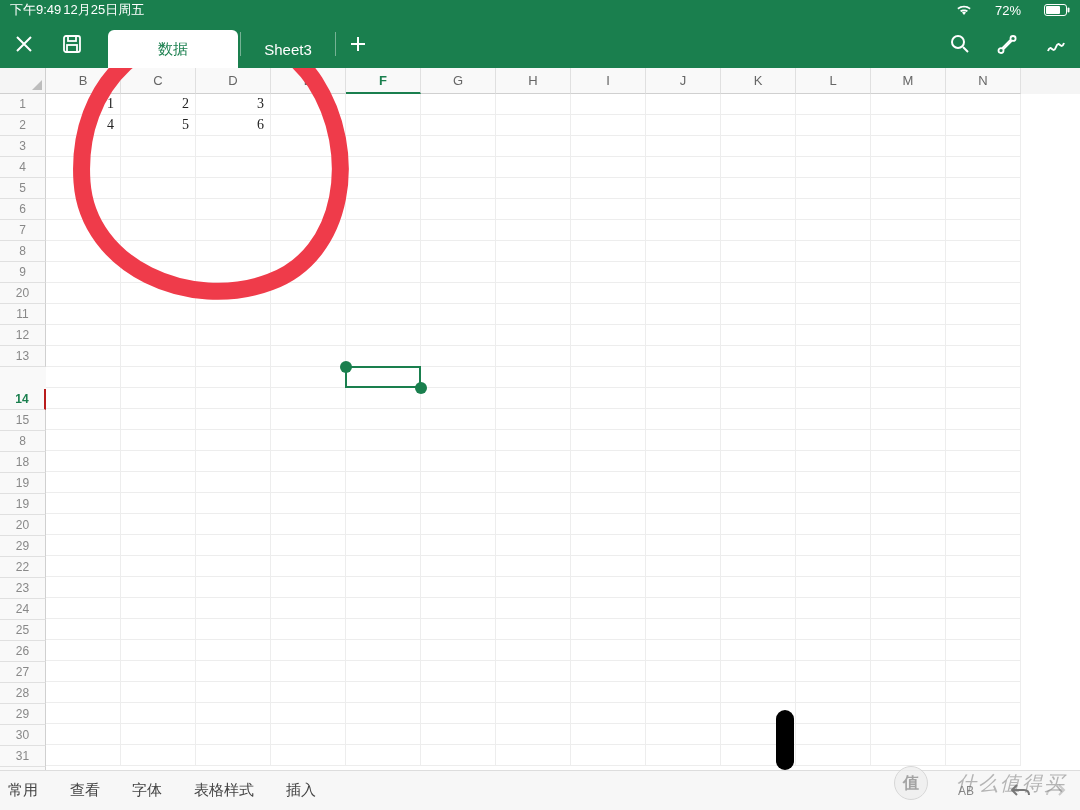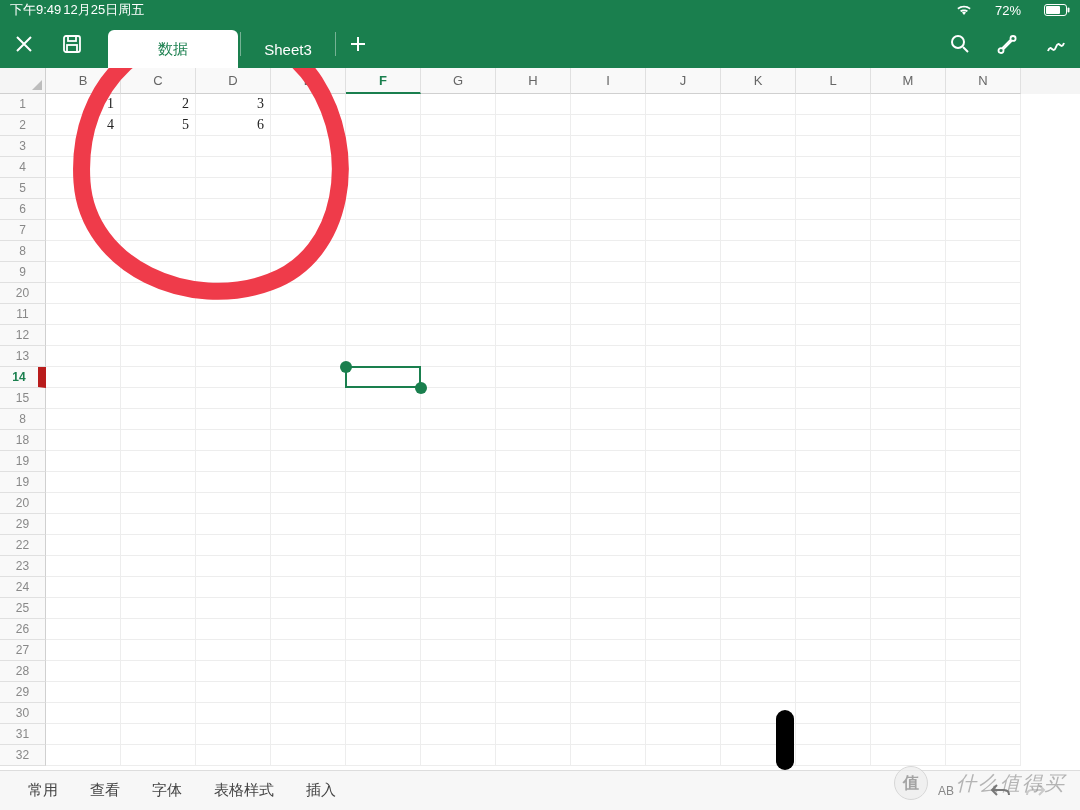--- a/index.html
+++ b/index.html
@@ -23,34 +23,34 @@
   
   
   .sheet { position: relative; height: 702px; background: #fff; overflow: hidden; }
   .corner { position: absolute; left: 0; top: 0; width: 46px; height: 26px; background: #f5f5f5; border-right: 1px solid #d0d0d0; border-bottom: 1px solid #d0d0d0; z-index: 3; }
   .corner::after { content:""; position:absolute; right:3px; bottom:3px; width:0; height:0; border-style:solid; border-width:0 0 10px 10px; border-color: transparent transparent #bdbdbd transparent; }
   .col-headers { position: absolute; left: 46px; top: 0; right: 0; height: 26px; display: flex; z-index: 2; background:#f5f5f5; }
   .col-h { width: 75px; height: 26px; border-right: 1px solid #e0e0e0; border-bottom: 1px solid #d0d0d0; display: flex; align-items: center; justify-content: center; font-size: 13px; color: #666; background:#f9f9f9; }
   .col-h.sel { color: #1a7f4e; font-weight: 600; border-bottom: 2px solid #1a7f4e; }
   .row-headers { position: absolute; left: 0; top: 26px; width: 46px; z-index: 2; background:#f9f9f9; }
   .row-h { height: 21px; border-bottom: 1px solid #e0e0e0; border-right: 1px solid #d0d0d0; display: flex; align-items: center; justify-content: center; font-size: 12px; color: #888; }
-  .row-h.sel { color: #1a7f4e; font-weight: 700; border-right: 8px solid #b91c1c; }
+  .row-h.sel { color: #1a7f4e; font-weight: 700; border-right: 2px solid #b91c1c; margin-top: 22px; }
   .cells { position: absolute; left: 46px; top: 26px; right: 0; bottom: 0; }
   .row { display: flex; height: 21px; }
   .cell { width: 75px; height: 21px; border-right: 1px solid #ededed; border-bottom: 1px solid #ededed; font-size: 14px; color: #222; display: flex; align-items: center; justify-content: flex-end; padding-right: 6px; font-family: "Times New Roman", serif; }
   
   
   .selection { position: absolute; border: 2px solid #1a7f4e; background: transparent; z-index: 4; }
   .sel-handle { position: absolute; width: 12px; height: 12px; background: #1a7f4e; border-radius: 50%; z-index: 5; }
   
   
   .annotation-circle { position: absolute; z-index: 10; pointer-events: none; }
   
   
-  .bottom-bar { position: absolute; left: 0; bottom: 0; right: 0; height: 40px; background: #f7f7f7; border-top: 1px solid #ddd; display: flex; align-items: center; padding: 0 28px; font-size: 15px; color: #444; z-index: 20; }
+  .bottom-bar { position: absolute; left: 0; bottom: 0; right: 0; height: 40px; background: #f7f7f7; border-top: 1px solid #ddd; display: flex; align-items: center; padding: 0 8px; font-size: 15px; color: #444; z-index: 20; }
   .bt-item { margin-right: 32px; }
   .bb-spacer { flex: 1; }
   .bb-ab { color: #888; margin-right: 30px; font-size: 12px; }
   .bb-undo, .bb-redo { width: 34px; height: 34px; display:flex; align-items:center; justify-content:center; color:#777; }
   
   
   .watermark { position: absolute; right: 14px; bottom: 10px; z-index: 25; display: flex; align-items: center; gap: 8px; opacity: 0.75; }
   .wm-badge { width: 34px; height: 34px; border-radius: 50%; background: #eee; border: 1px solid #ccc; display:flex; align-items:center; justify-content:center; font-size:16px; color:#888; font-weight:bold; }
   .wm-text { font-size: 20px; color: rgba(120,120,120,0.7); font-weight: 500; letter-spacing: 2px; font-style: italic; margin-left: 20px; }
   

